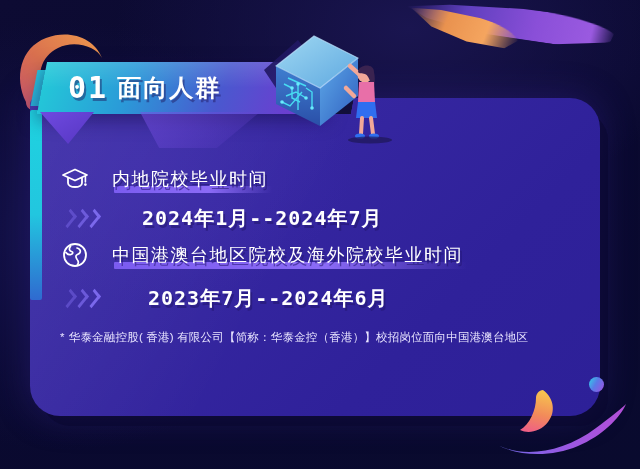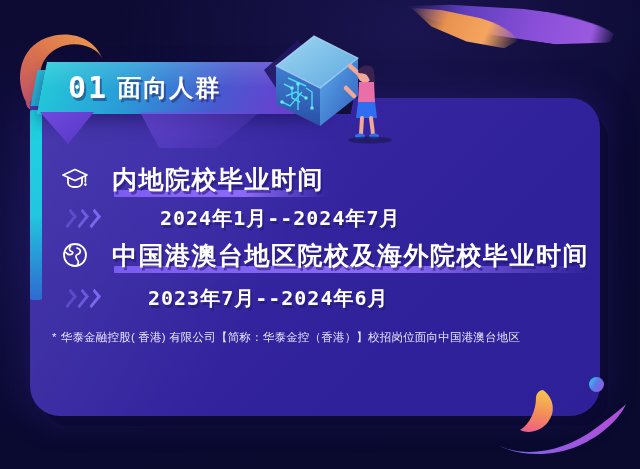--- a/index.html
+++ b/index.html
@@ -122,21 +122,21 @@
   .illus{position:absolute;left:262px;top:22px;width:130px;height:122px;}
 
   
   .row{position:absolute;display:flex;align-items:center;}
   .icon-circle{
     width:30px;height:30px;flex:none;position:relative;
   }
   .head-wrap{position:relative;display:inline-block;}
   .head-text{
     position:relative;z-index:2;
-    font-size:25px;font-weight:bold;color:#ffffff;
+    font-size:18px;font-weight:normal;color:#ffffff;
     letter-spacing:1.5px;line-height:1;
     text-shadow:2px 3px 0 rgba(35,22,110,0.55);
     white-space:nowrap;
   }
   .head-bar{
     position:absolute;left:2px;right:-4px;bottom:-5px;height:7px;z-index:1;
     background:linear-gradient(90deg,#7b5cf0 0%,#8b6bf6 60%,rgba(139,107,246,0) 100%);
     border-radius:1px;
   }
 
@@ -161,21 +161,21 @@
   .date-note{
     font-size:11.5px;font-weight:normal;color:#ffffff;
     letter-spacing:0;margin-left:6px;
     font-family:"Liberation Sans","DejaVu Sans",sans-serif;
     text-shadow:none;
     white-space:nowrap;
   }
 
   
   .footnote{
-    position:absolute;left:52px;top:326px;width:510px;
+    position:absolute;left:60px;top:326px;width:510px;
     color:#e8e4ff;font-size:11.5px;line-height:23px;
     letter-spacing:0.2px;
   }
   .footnote .fn-line{white-space:nowrap;}
   .fn-star{color:#e8e4ff;margin-right:4px;}
   .fn-indent{padding-left:18px;}
 
   
   .flourish{position:absolute;left:470px;top:372px;width:168px;height:96px;}
   .dot-circle{
@@ -305,21 +305,21 @@
       <div class="head-text">内地院校毕业时间</div>
     </div>
   </div>
 
   <div class="row" style="left:64px;top:208px;">
     <div class="chevrons">
       <span class="chev"></span>
       <span class="chev"></span>
       <span class="chev"></span>
     </div>
-    <div style="display:flex;align-items:baseline;margin-left:48px;">
+    <div style="display:flex;align-items:baseline;margin-left:30px;">
       <span class="date-text">2024年1月--2024年7月</span>
       <span class="date-note"></span>
     </div>
   </div>
 
   <div class="row" style="left:60px;top:240px;justify-content:center;">
     <div class="icon-circle">
       <svg width="30" height="30" viewBox="0 0 30 30">
         <circle cx="15" cy="15" r="11" fill="none" stroke="#ffffff" stroke-width="1.8"></circle>
         <path d="M10.5,6.5 C8.5,9 9.5,11 11.5,11.5 C13.5,12 13,14 11,14.5 C9,15 7,14 6,12.5" fill="none" stroke="#ffffff" stroke-width="1.7" stroke-linecap="round" stroke-linejoin="round"></path>

